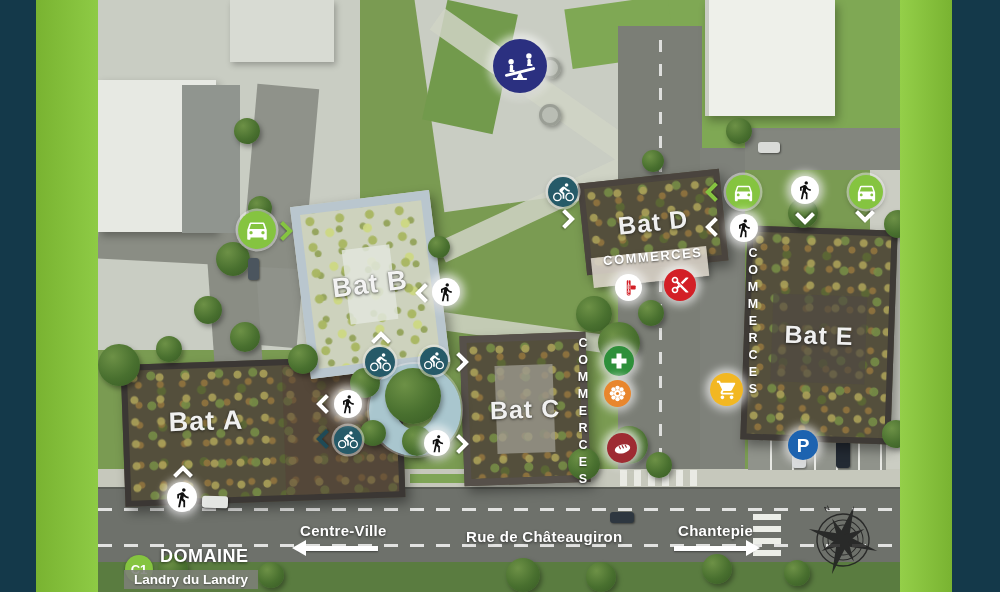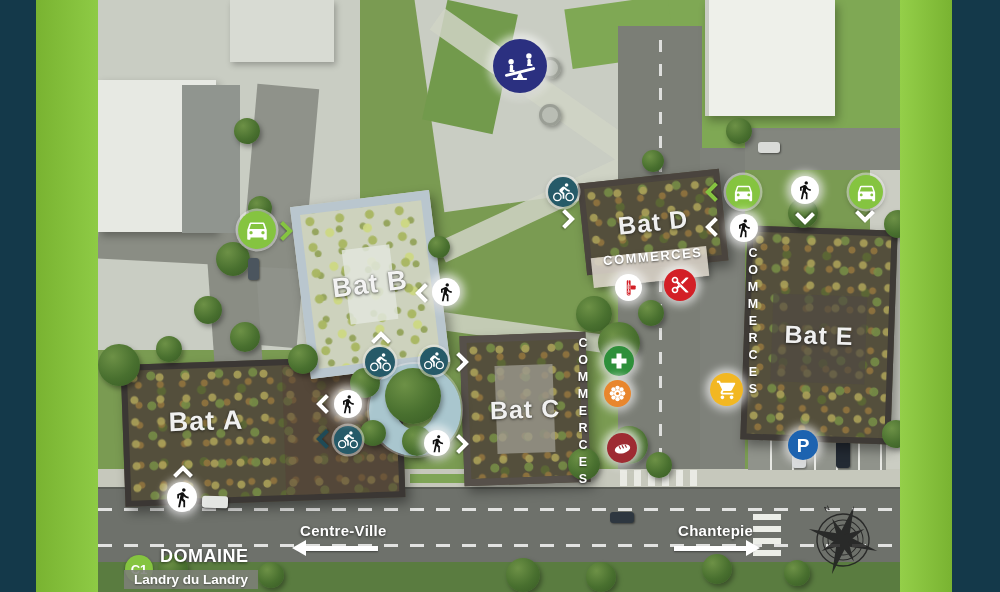--- a/index.html
+++ b/index.html
@@ -336,20 +336,21 @@
       <svg width="22" height="22" viewBox="0 0 24 24" fill="#fff">
           <path d="M7 18c-1.1 0-1.99.9-1.99 2S5.9 22 7 22s2-.9 2-2-.9-2-2-2zM1 2v2h2l3.6 7.59-1.35 2.45c-.16.28-.25.61-.25.96 0 1.1.9 2 2 2h12v-2H7.42c-.14 0-.25-.11-.25-.25l.03-.12.9-1.63h7.45c.75 0 1.41-.41 1.75-1.03l3.58-6.49c.08-.14.12-.31.12-.49 0-.55-.45-1-1-1H5.21l-.94-2H1zm16 16c-1.1 0-1.99.9-1.99 2s.89 2 1.99 2 2-.9 2-2-.9-2-2-2z"></path>
         </svg>
     </div>
     <div class="ic halo" style="left:690px;top:430px;width:30px;height:30px;background:#1d63b0;">
       <span style="color:#fff;font-weight:bold;font-size:19px;line-height:1;">P</span>
     </div>
 
     <div class="street-label" style="left:202px;top:522px;">Centre-Ville</div>
     <div class="dir-arrow west" style="left:200px;top:546px;width:80px;"></div>
+    <div class="street-label" style="left:368px;top:528px;">Rue de Châteaugiron</div>
     <div class="street-label" style="left:580px;top:522px;">Chantepie</div>
     <div class="dir-arrow east" style="left:576px;top:546px;width:80px;"></div>
 
     <div class="code-circle" style="left:27px;top:555px;">
         <span>C1</span>
       </div>
     <div class="domaine" style="left:62px;top:546px;">DOMAINE</div>
     <div class="subname" style="left:26px;top:570px;">Landry du Landry</div>
 
     <div class="abs" style="left:705px;top:500px;width:80px;height:80px;">

